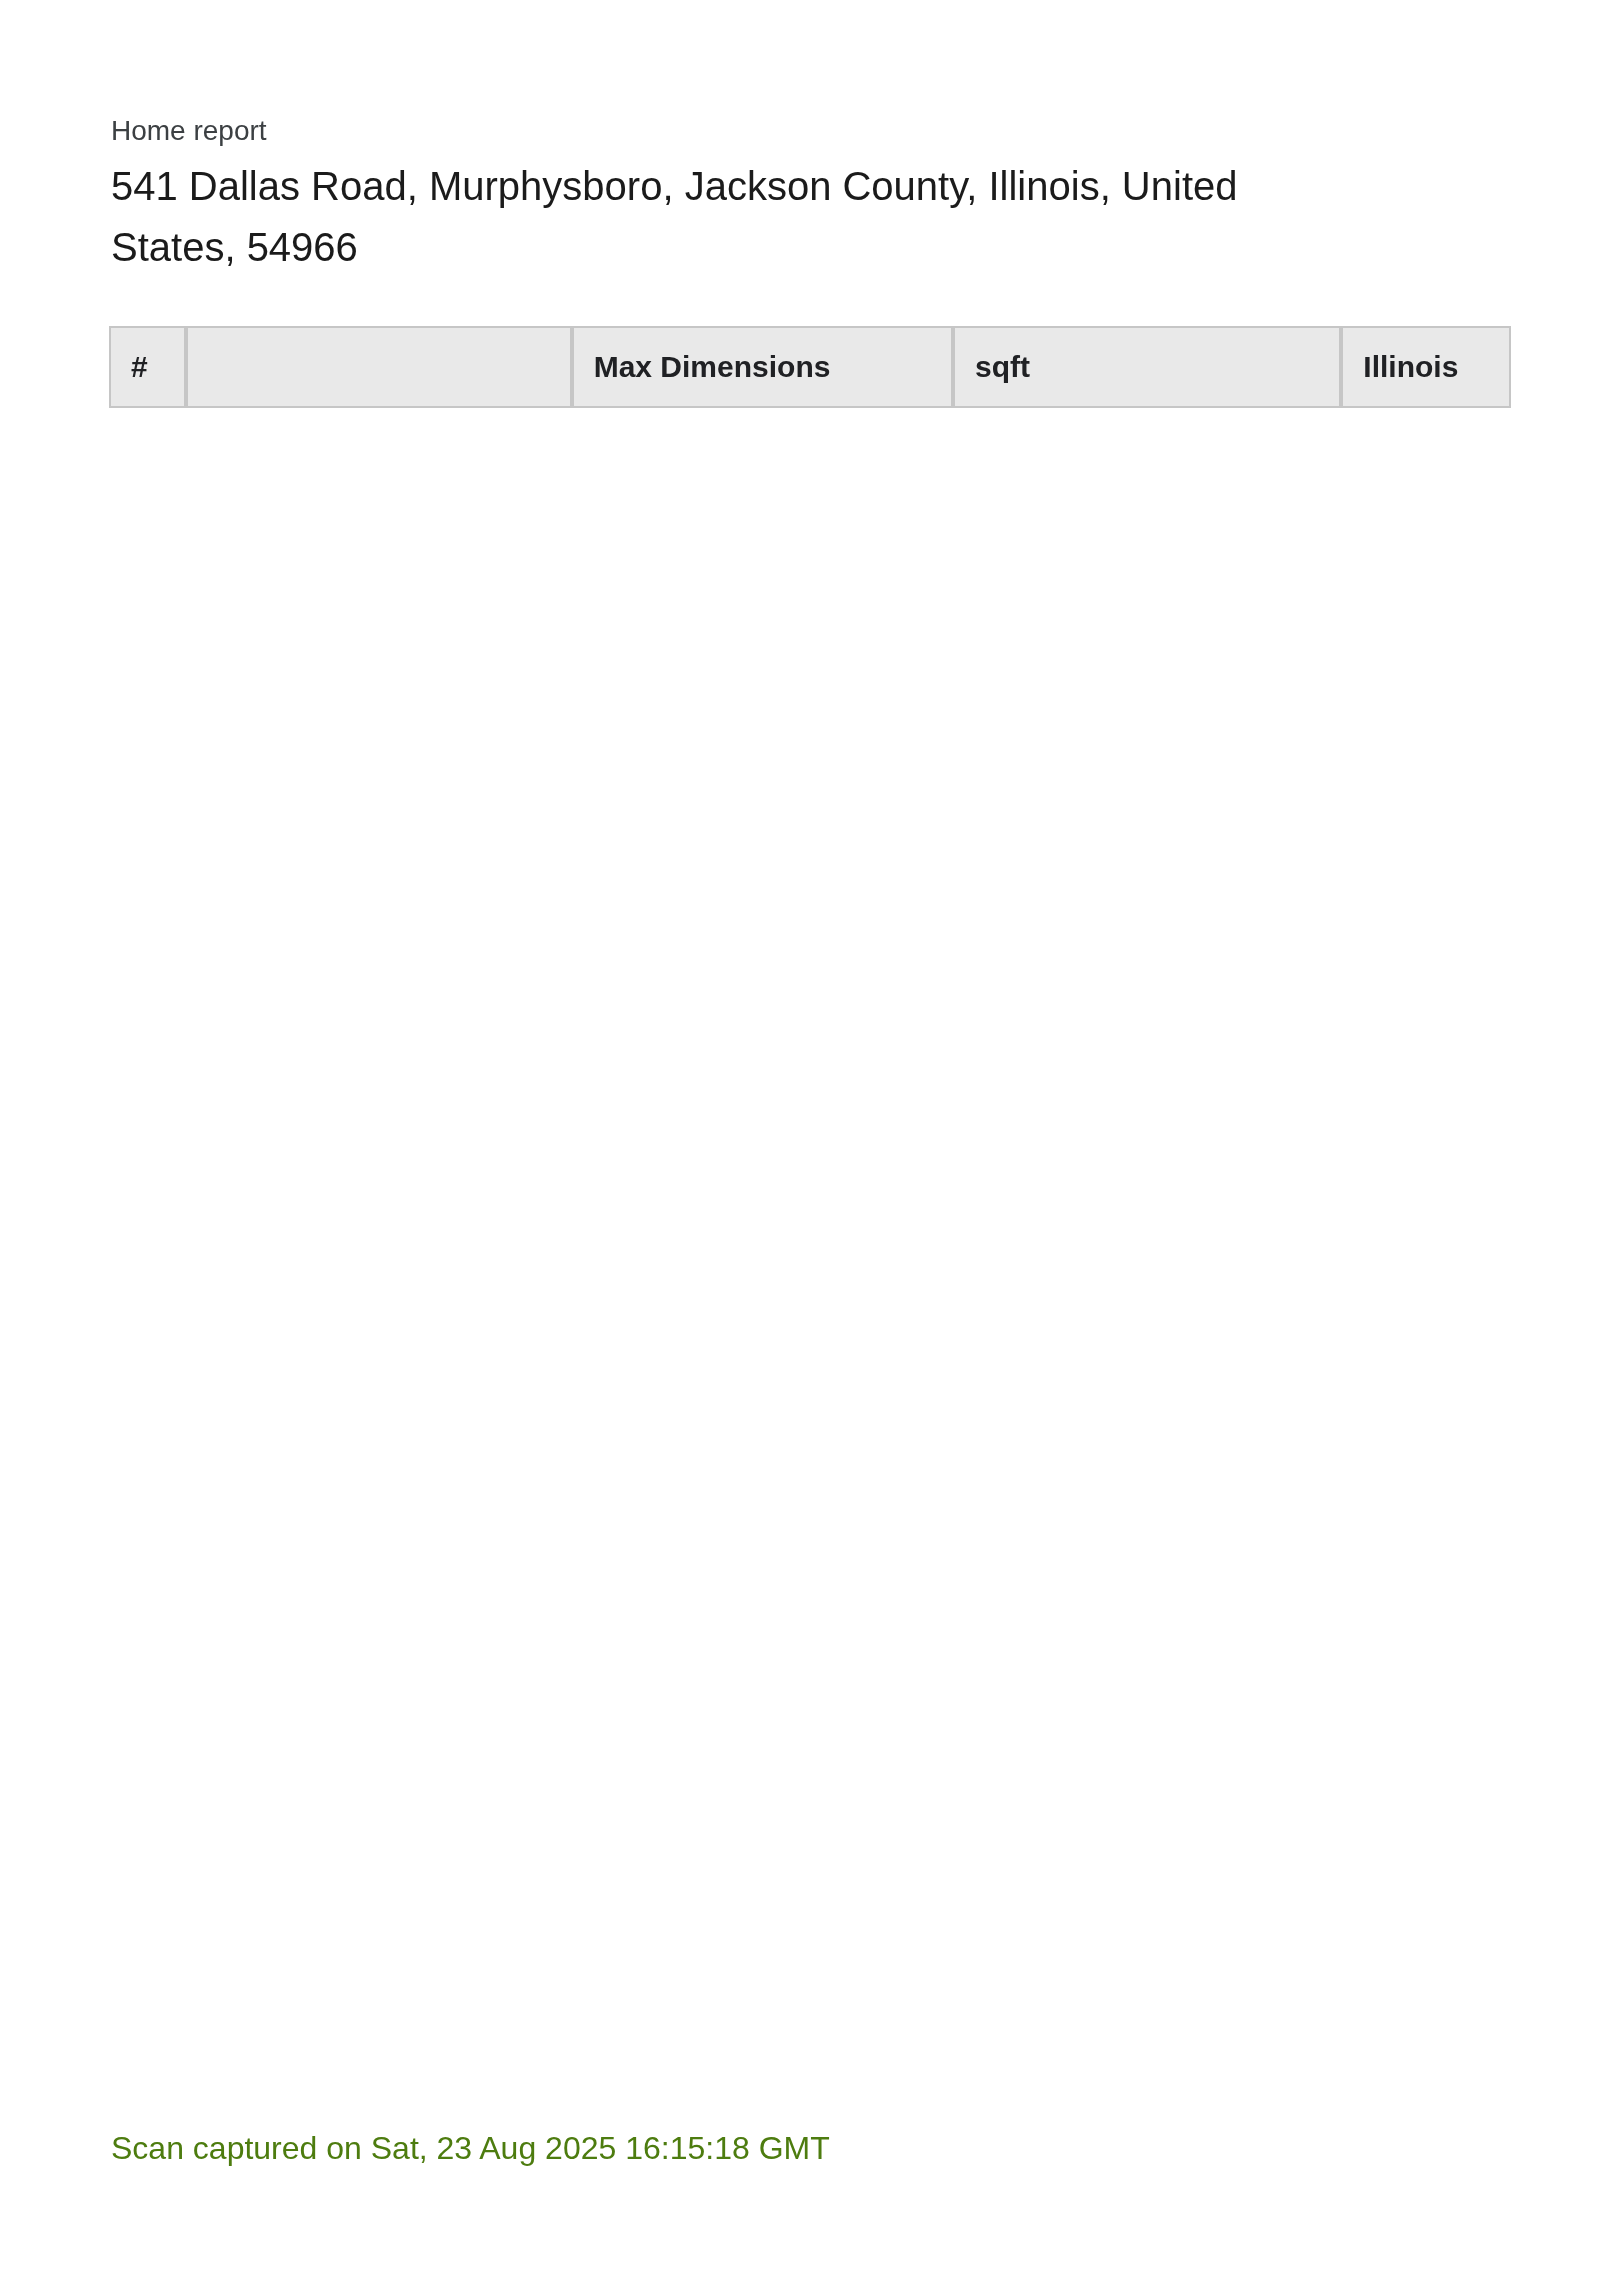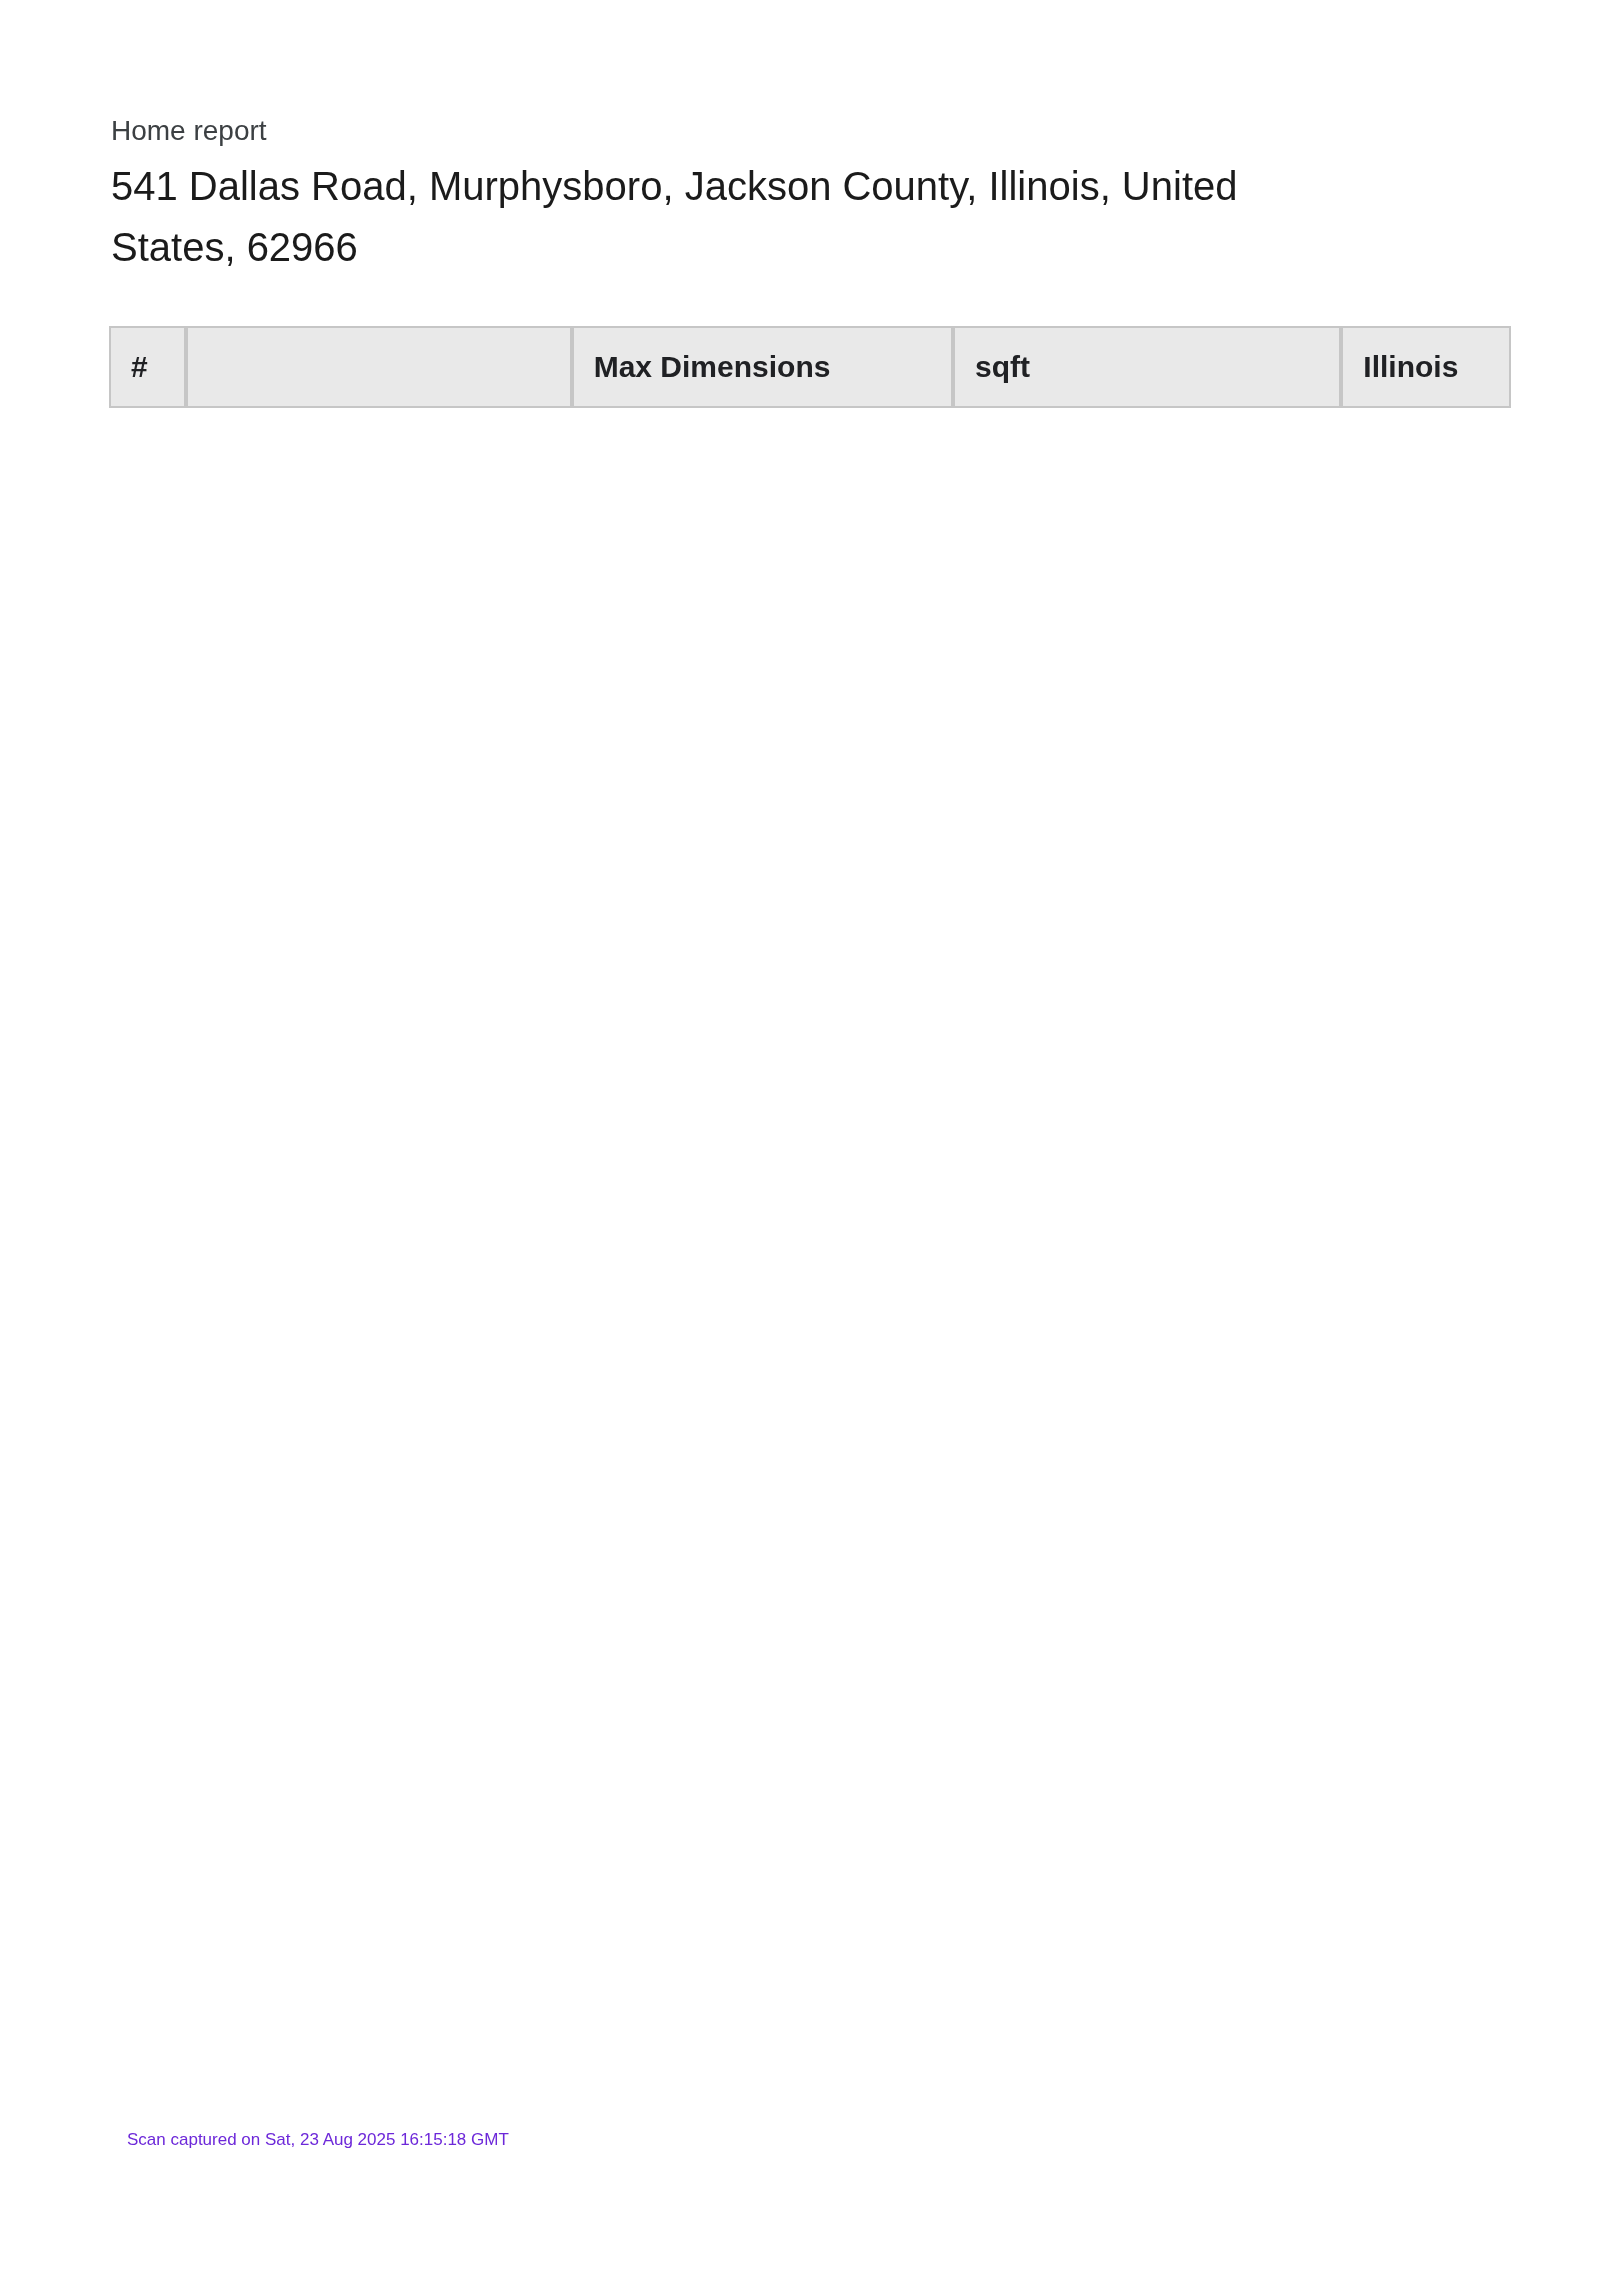--- a/index.html
+++ b/index.html
@@ -66,36 +66,35 @@
   }
   .col-num      { width: 5.5%;  }
   .col-name     { width: 27.5%; }
   .col-dims     { width: 27.2%; }
   .col-sqft     { width: 27.7%; }
   .col-included { width: 12.1%; }
   .scan-footer {
     position: absolute;
     left: 111px;
     top: 2130px;
-    font-size: 17px;
+    font-size: 32px;
     line-height: 1.15;
     font-weight: 400;
-    color: #6d28d9;
-    margin-left: 16px;
+    color: #4d7c0f;
   }
 </style>
 </head>
 <body>
 
 <div class="page">
 
   <div class="report-label">Home report</div>
 
   <h1 class="page-title"><span>541 Dallas Road, Murphysboro, Jackson County, Illinois, United</span><br>
-    <span>States, 62966</span>
+    <span>States, 54966</span>
   </h1>
 
   <table class="rooms">
     <colgroup>
       <col class="col-num">
       <col class="col-name">
       <col class="col-dims">
       <col class="col-sqft">
       <col class="col-included">
     </colgroup>

